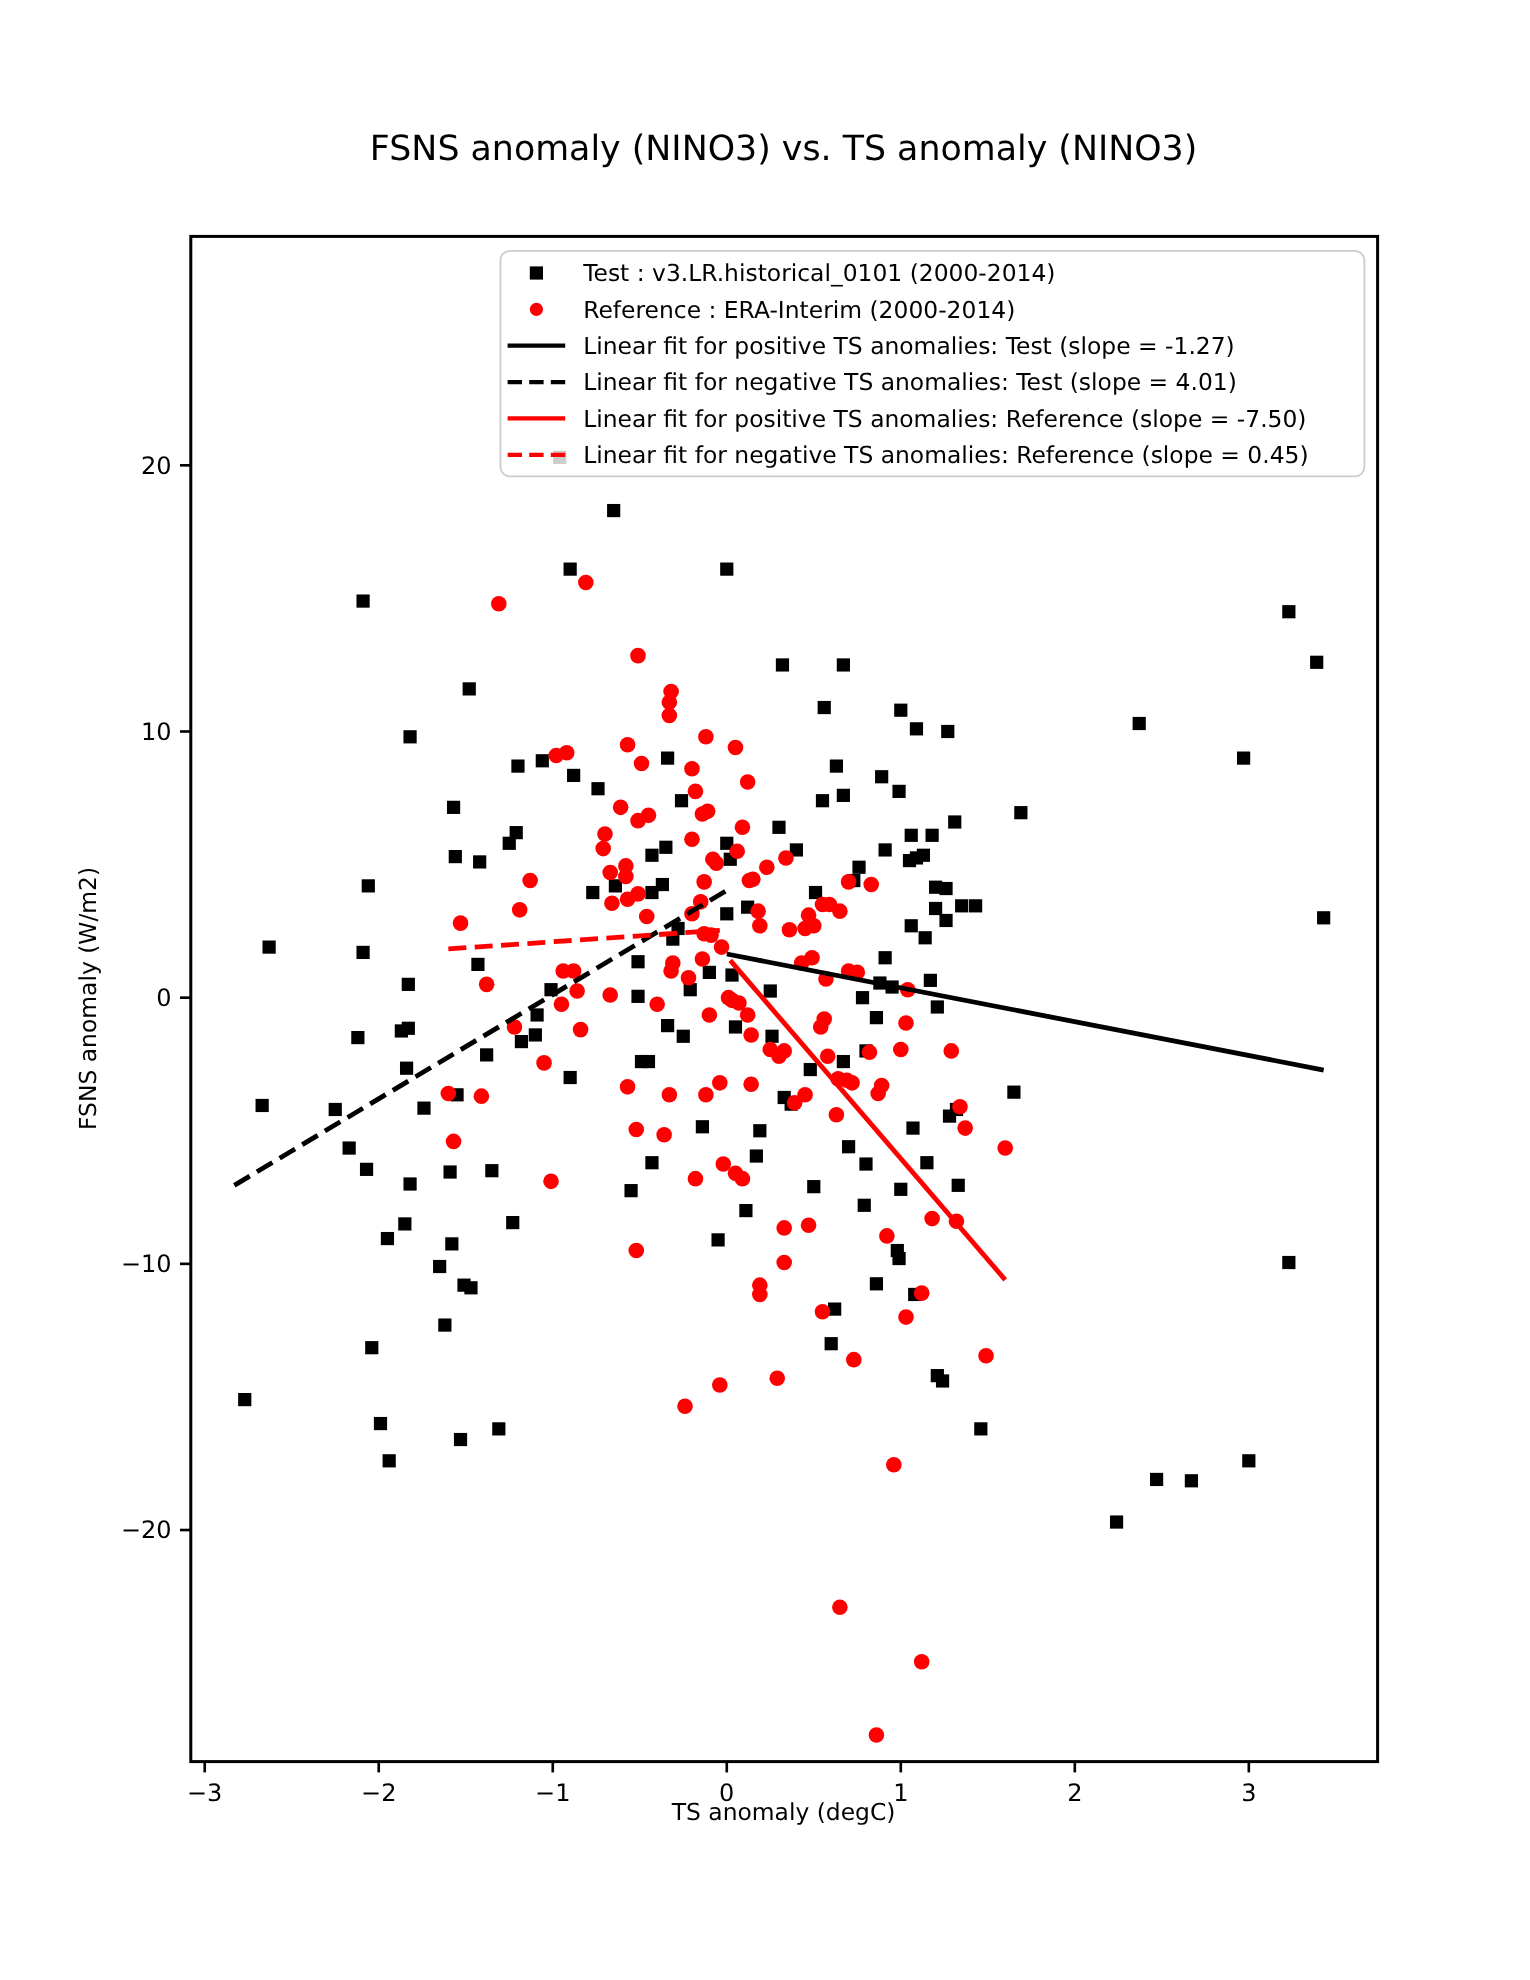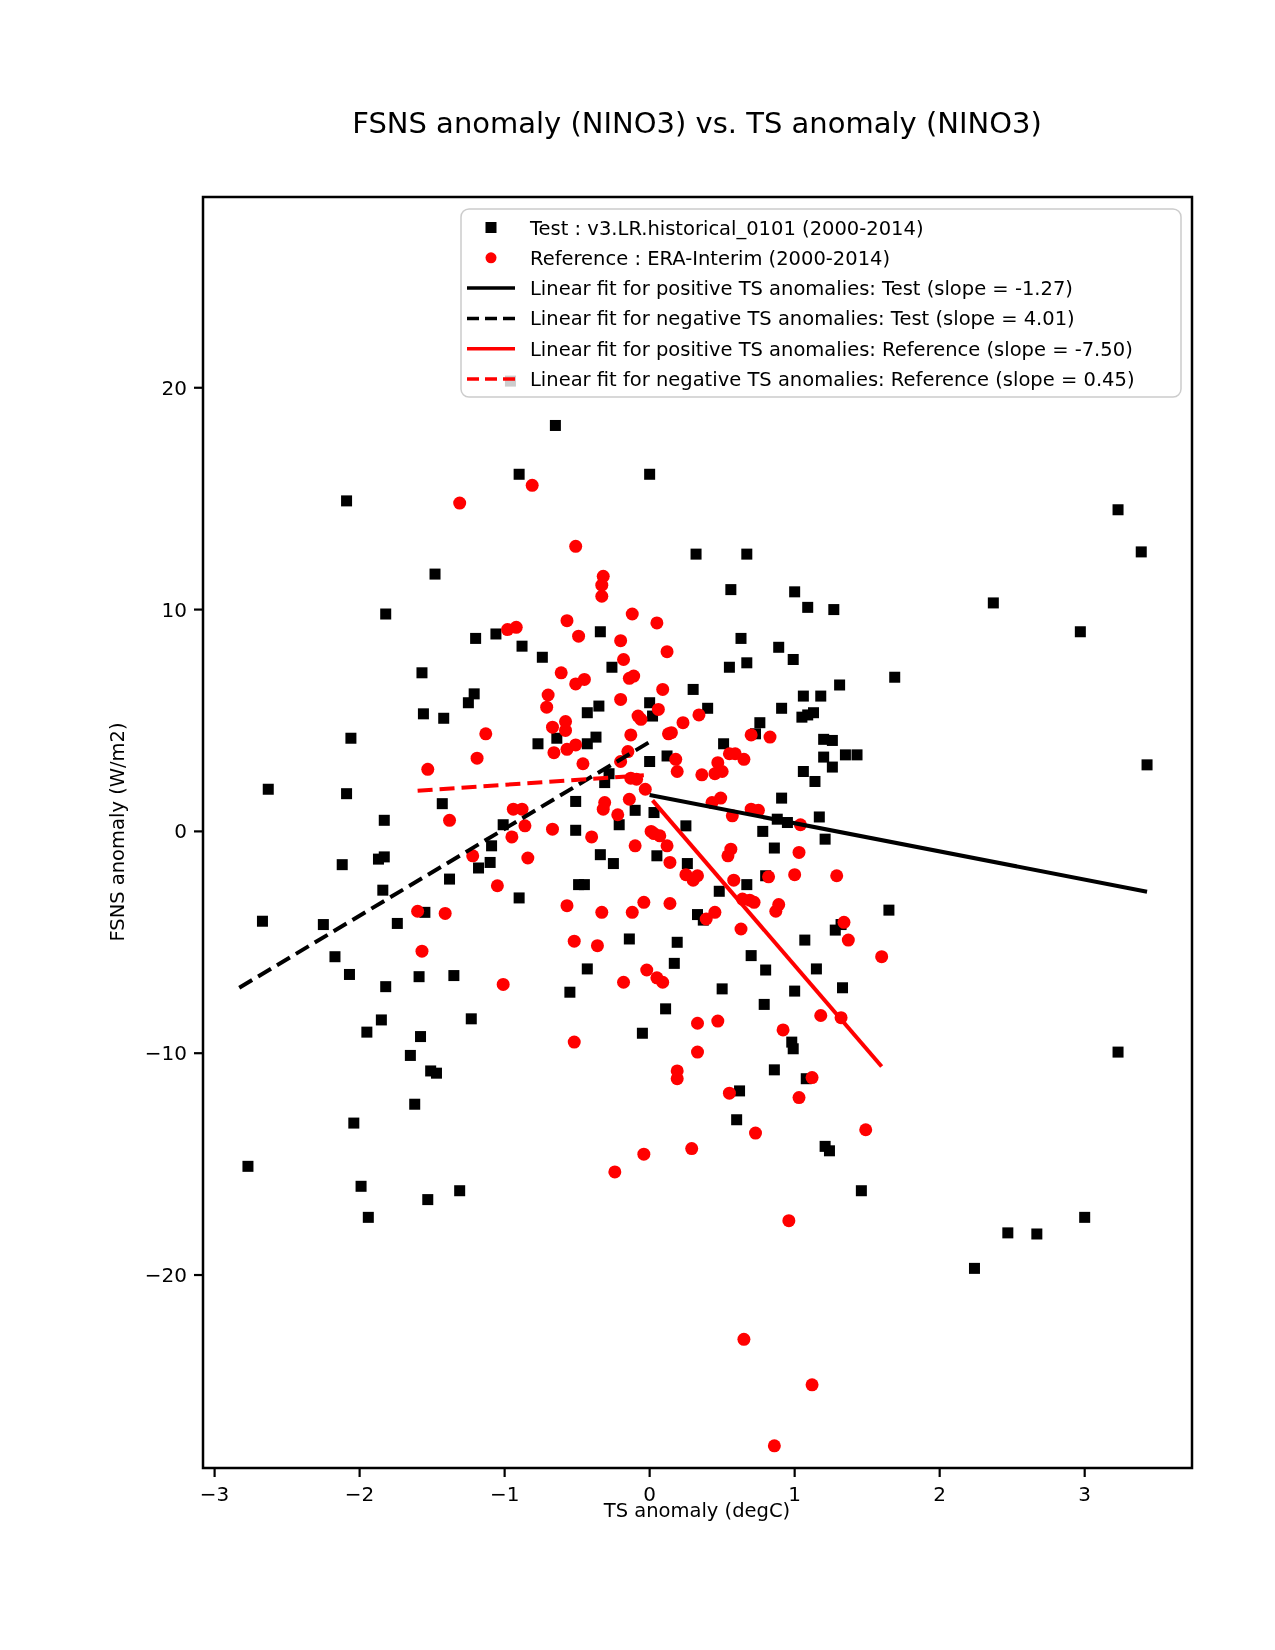--- a/index.html
+++ b/index.html
@@ -1,17 +1,17 @@
 <!DOCTYPE html>
 <html><head>
 <meta charset="utf-8">
 <style>
   html,body{margin:0;padding:0;background:#ffffff;}
   body{width:1275px;height:1650px;font-family:"DejaVu Sans","Liberation Sans",sans-serif;}
-  #figure{position:relative;width:1158px;height:1650px;background:#ffffff;margin-left:44px;}
+  #figure{position:relative;width:1158px;height:1650px;background:#ffffff;}
   svg text{fill:#000000;}
   .title{font-size:29px;}
   .axlabel{font-size:19.5px;}
   .tick{font-size:20px;}
   .legtext{font-size:19.5px;}
 </style>
 </head>
 <body>
 
 <div id="figure">

